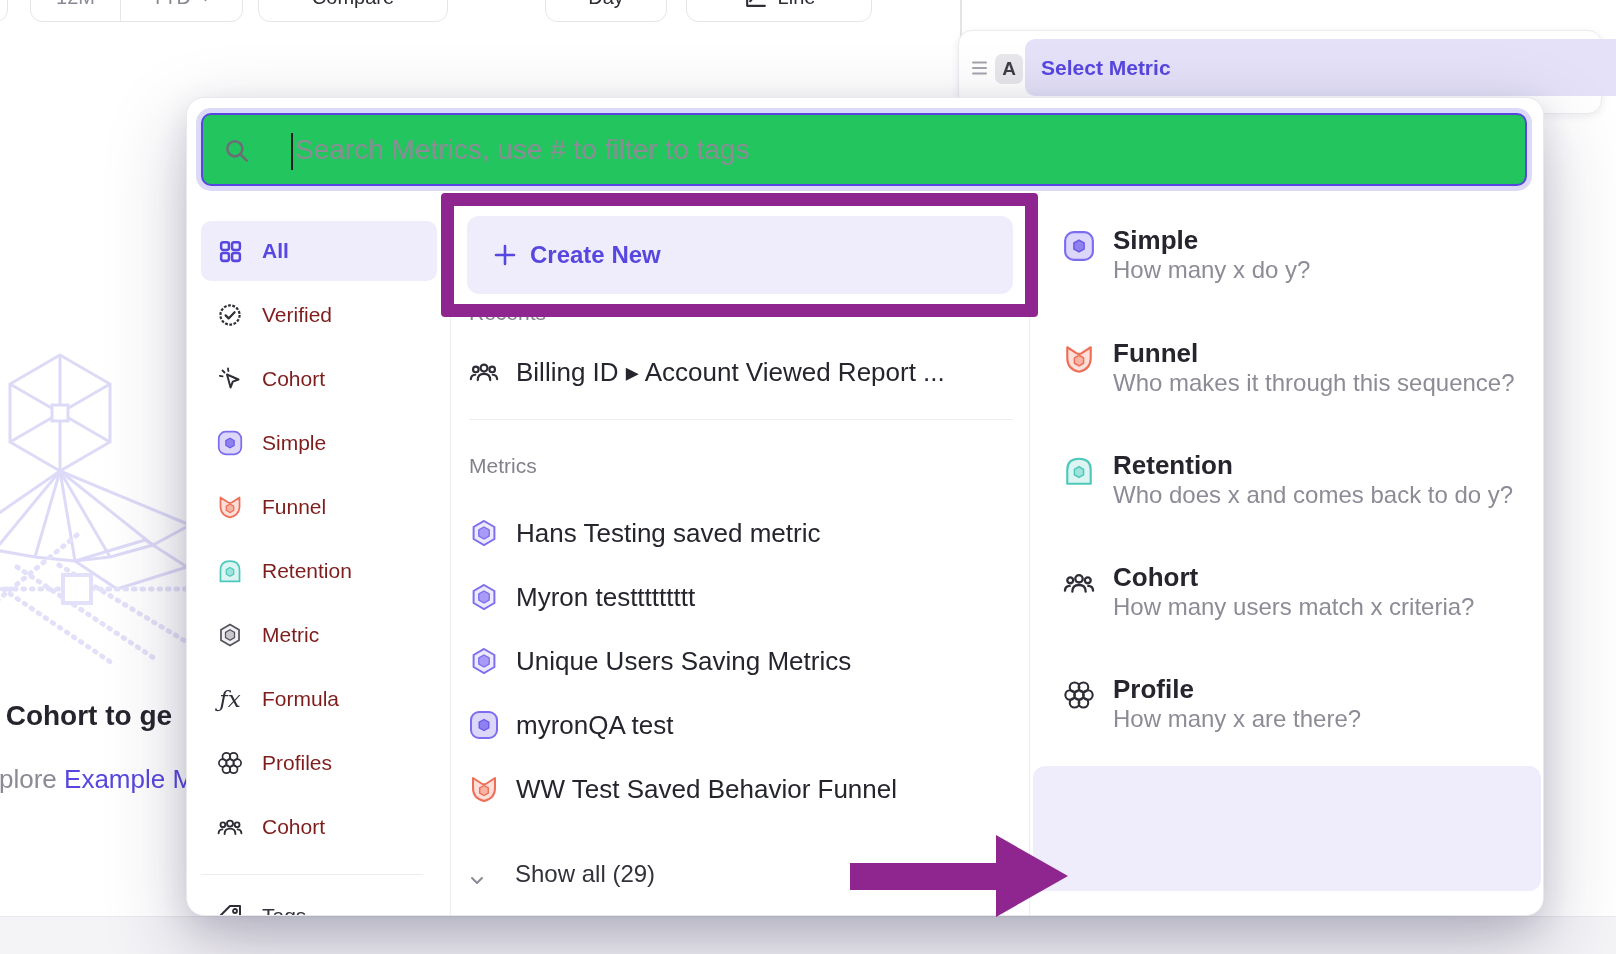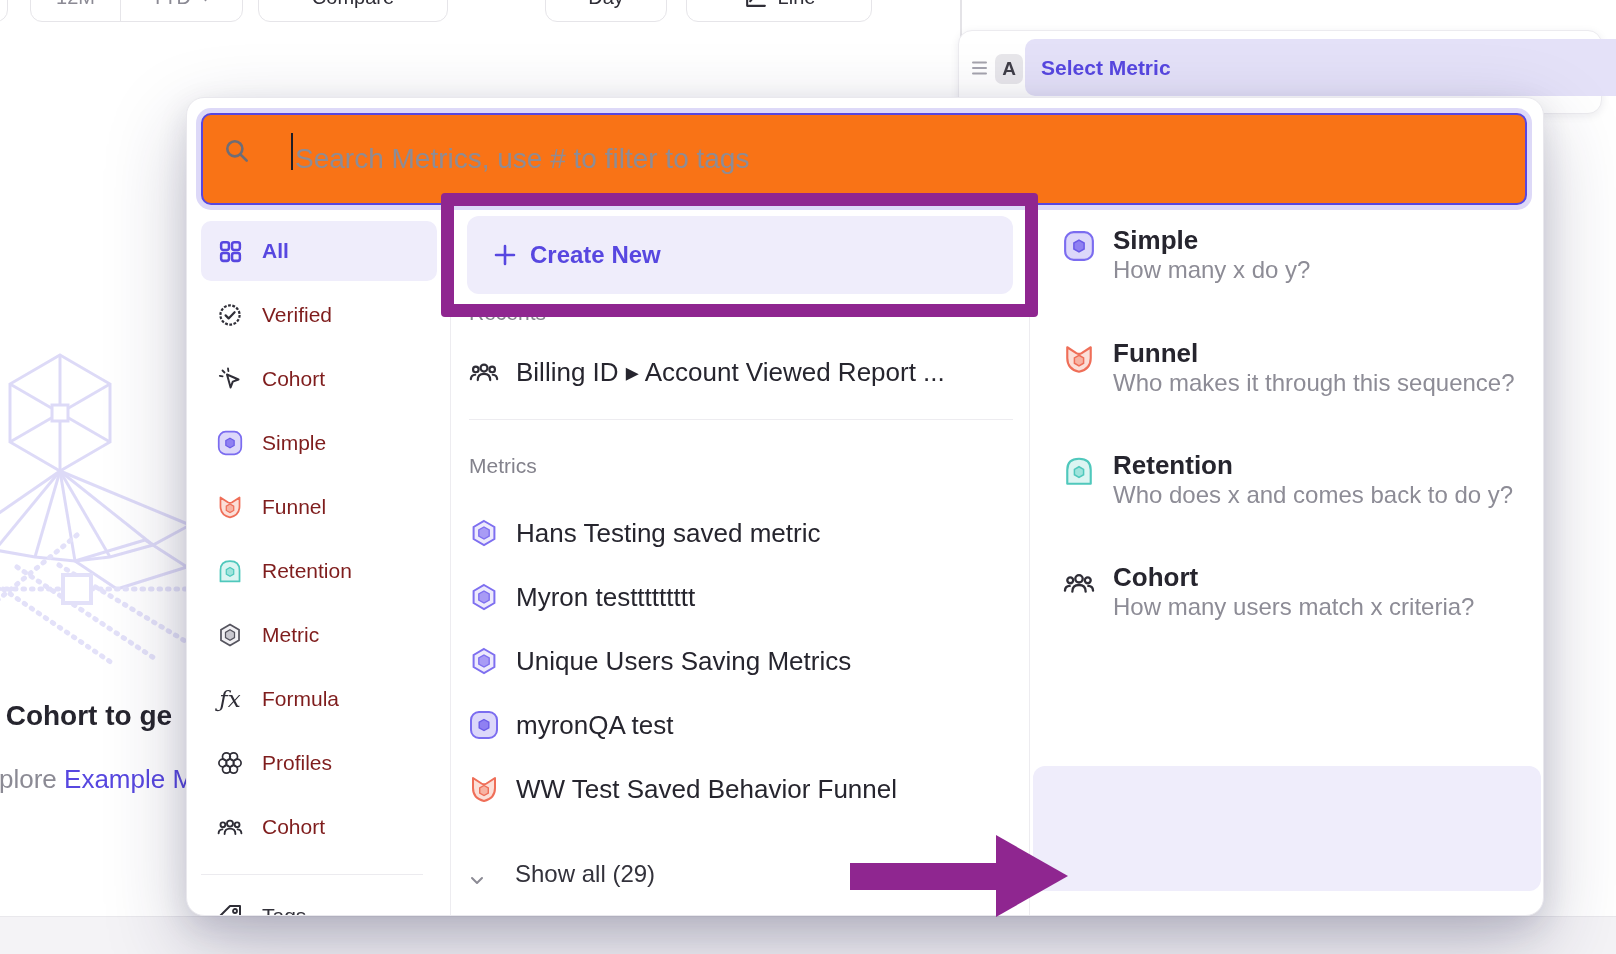--- a/index.html
+++ b/index.html
@@ -43,22 +43,22 @@
     display:flex; align-items:center; justify-content:center; }
   .q-pill { position:absolute; left:66px; top:8px; width:656px; height:57px; border-radius:10px;
     background:#E4E1F8; display:flex; align-items:center; padding-left:16px; }
   .q-pill span { color:#5747E0; font-size:21px; font-weight:600; }
 
   
   .modal { position:absolute; left:186px; top:97px; width:1358px; height:819px;
     background:#fff; border:1px solid #E9E8ED; border-radius:18px; overflow:hidden;
     box-shadow:0 10px 30px rgba(35,30,75,.12), 0 30px 80px rgba(35,30,75,.26); z-index:10; }
 
-  .search-wrap { position:absolute; left:14px; top:15px; width:1326px; height:92px;
-    border:2px solid #5747E0; border-radius:10px; background:#f97316;
+  .search-wrap { position:absolute; left:14px; top:15px; width:1326px; height:73px;
+    border:2px solid #5747E0; border-radius:10px; background:#22c55e;
     box-shadow:0 0 0 5px #DDD9F8; }
   .search-wrap input { position:absolute; left:0; top:0; width:100%; height:100%;
     border:none; outline:none; font-family:"Liberation Sans",sans-serif;
     font-size:28px; color:#2A2932; padding-left:92px; background:transparent; }
   .search-wrap input::placeholder { color:#8D8C96; }
   .search-icon { position:absolute; left:20px; top:22px; }
   .caret { position:absolute; left:88px; top:18px; width:2px; height:37px; background:#1F1E26; }
 
   
   .sidebar { position:absolute; left:14px; top:123px; width:236px; }
@@ -435,20 +435,37 @@
               <circle cx="5.9" cy="10.8" r="2.4"></circle>
               <path d="M1.6,19.2 Q1.8,15.6 5.4,15.4"></path>
               <circle cx="20.1" cy="10.8" r="2.4"></circle>
               <path d="M24.4,19.2 Q24.2,15.6 20.6,15.4"></path>
             </g>
           </svg>
       </span>
       <div class="t-title">Cohort</div>
       <div class="t-sub">How many users match x criteria?</div>
     </div>
+    <div class="type-row" style="top:576px">
+      <span class="t-icon">
+        <svg width="32" height="32" viewBox="0 0 26 26">
+            <g fill="none" stroke="#2F2E37" stroke-width="1.7">
+              <circle cx="13" cy="13" r="3.9"></circle>
+              <circle cx="20.2" cy="13" r="3.9"></circle>
+              <circle cx="16.6" cy="19.3" r="3.9"></circle>
+              <circle cx="9.4" cy="19.3" r="3.9"></circle>
+              <circle cx="5.8" cy="13" r="3.9"></circle>
+              <circle cx="9.4" cy="6.7" r="3.9"></circle>
+              <circle cx="16.6" cy="6.7" r="3.9"></circle>
+            </g>
+          </svg>
+      </span>
+      <div class="t-title">Profile</div>
+      <div class="t-sub">How many x are there?</div>
+    </div>
   </div>
 
   <div class="anno-box"></div>
   <svg class="anno-arrow" width="228" height="92" viewBox="0 0 228 92">
     <rect x="4" y="33" width="146" height="27" fill="#8F2690"></rect>
     <polygon points="150,5 150,87 222,46" fill="#8F2690"></polygon>
   </svg>
 
 </div>
 

